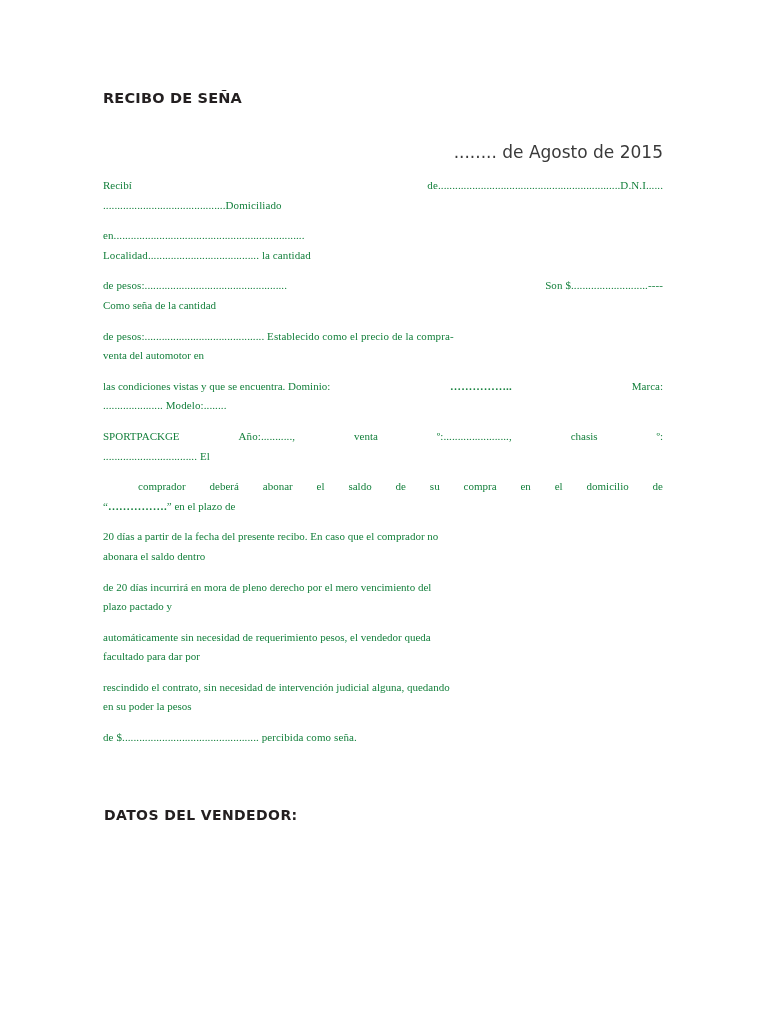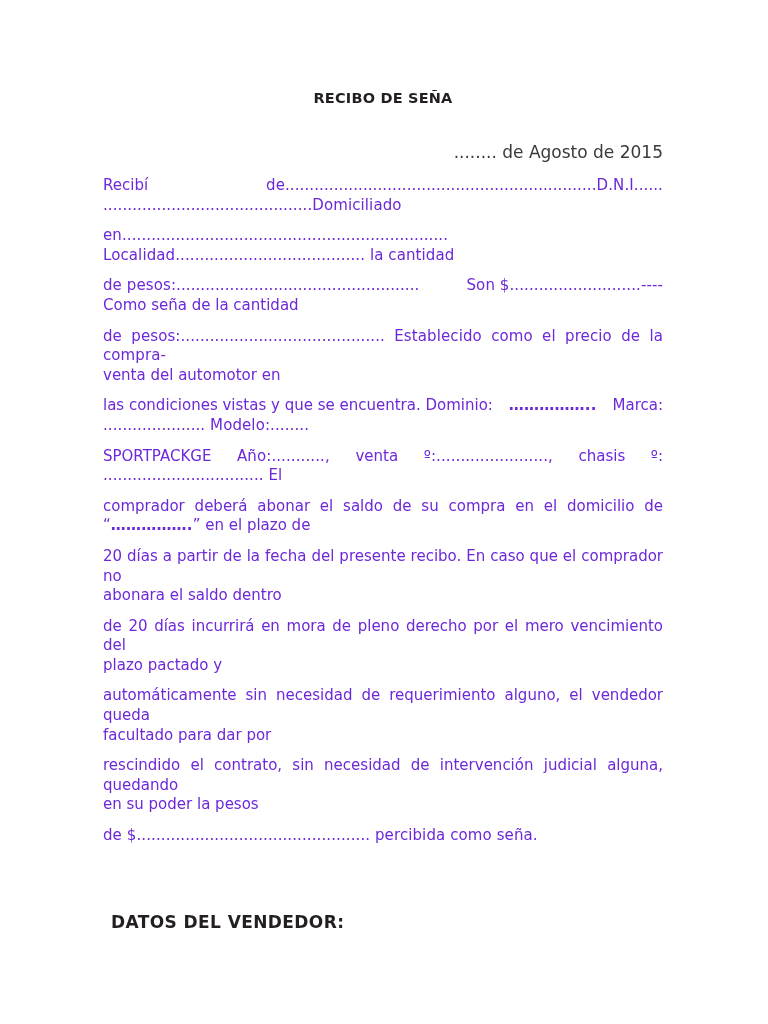--- a/index.html
+++ b/index.html
@@ -23,44 +23,44 @@
   }
   .content {
     position: absolute;
     left: 103px;
     top: 0;
     width: 560px;
   }
   .doc-title {
     font-size: 14.5px;
     font-weight: bold;
-    text-align: center;
     letter-spacing: 0.2px;
     margin: 0;
     padding-top: 89px;
     line-height: 18px;
     color: #231f20;
   }
   .date-line {
     text-align: right;
     font-size: 17px;
     line-height: 19px;
     margin: 0;
     padding-top: 36px;
     color: #3a3a3a;
     white-space: nowrap;
   }
   p.para {
-    font-size: 15px;
+    font-size: 11px;
     line-height: 19.6px;
     margin: 0;
     padding-top: 12px;
     text-align: justify;
-    color: #6d28d9;
+    color: #15803d;
     word-spacing: 0;
+    font-family: Liberation Serif, serif;
   }
   p.para.tight {
     padding-top: 11px;
   }
   p.para.first {
     padding-top: 14px;
   }
   
   .para .flow {
     display: block;
@@ -69,24 +69,24 @@
   }
   .dots {
     letter-spacing: 0.1px;
   }
   .bolddots {
     font-weight: bold;
     letter-spacing: 0.2px;
   }
   .nowrap { white-space: nowrap; }
   .section-head {
-    font-size: 17px;
+    font-size: 14px;
     font-weight: bold;
     letter-spacing: 0.4px;
-    margin: 8px;
+    margin: 1px;
     padding-top: 58px;
     color: #231f20;
   }
   
   .tail-space { height: 300px; }
 </style>
 </head>
 <body>
 
 <div class="page">
@@ -137,38 +137,38 @@
         <span class="dots">Año:...........,</span>
         <span>venta</span>
         <span class="dots">º:.......................,</span>
         <span>chasis</span>
         <span>º:</span>
       </span>
       <span class="dots">.................................  El</span>
     </p>
 
     <p class="para tight">
-      <span class="flow" style="text-align-last:justify;">comprador  deberá  abonar  el  saldo  de  su  compra  en  el  domicilio  de</span>
+      <span class="flow" style="text-align-last:justify;margin-left:35px;">comprador  deberá  abonar  el  saldo  de  su  compra  en  el  domicilio  de</span>
       <span class="nowrap">
         <span>“</span><span class="bolddots">…………….</span><span>”</span><span> en el plazo de</span>
       </span>
     </p>
 
     <p class="para tight">
       <span class="flow">20 días a partir de la fecha del presente recibo. En caso que el comprador no</span>
       <span>abonara el saldo dentro</span>
     </p>
 
     <p class="para tight">
       <span class="flow">de 20 días incurrirá en mora de pleno derecho por el mero vencimiento del</span>
       <span>plazo pactado y</span>
     </p>
 
     <p class="para tight">
-      <span class="flow">automáticamente sin necesidad de requerimiento alguno, el vendedor queda</span>
+      <span class="flow">automáticamente sin necesidad de requerimiento pesos, el vendedor queda</span>
       <span>facultado para dar por</span>
     </p>
 
     <p class="para tight">
       <span class="flow">rescindido el contrato, sin necesidad de intervención judicial alguna, quedando</span>
       <span>en su poder la pesos</span>
     </p>
 
     <p class="para tight">
       <span class="dots">de $................................................ percibida como seña.</span>

